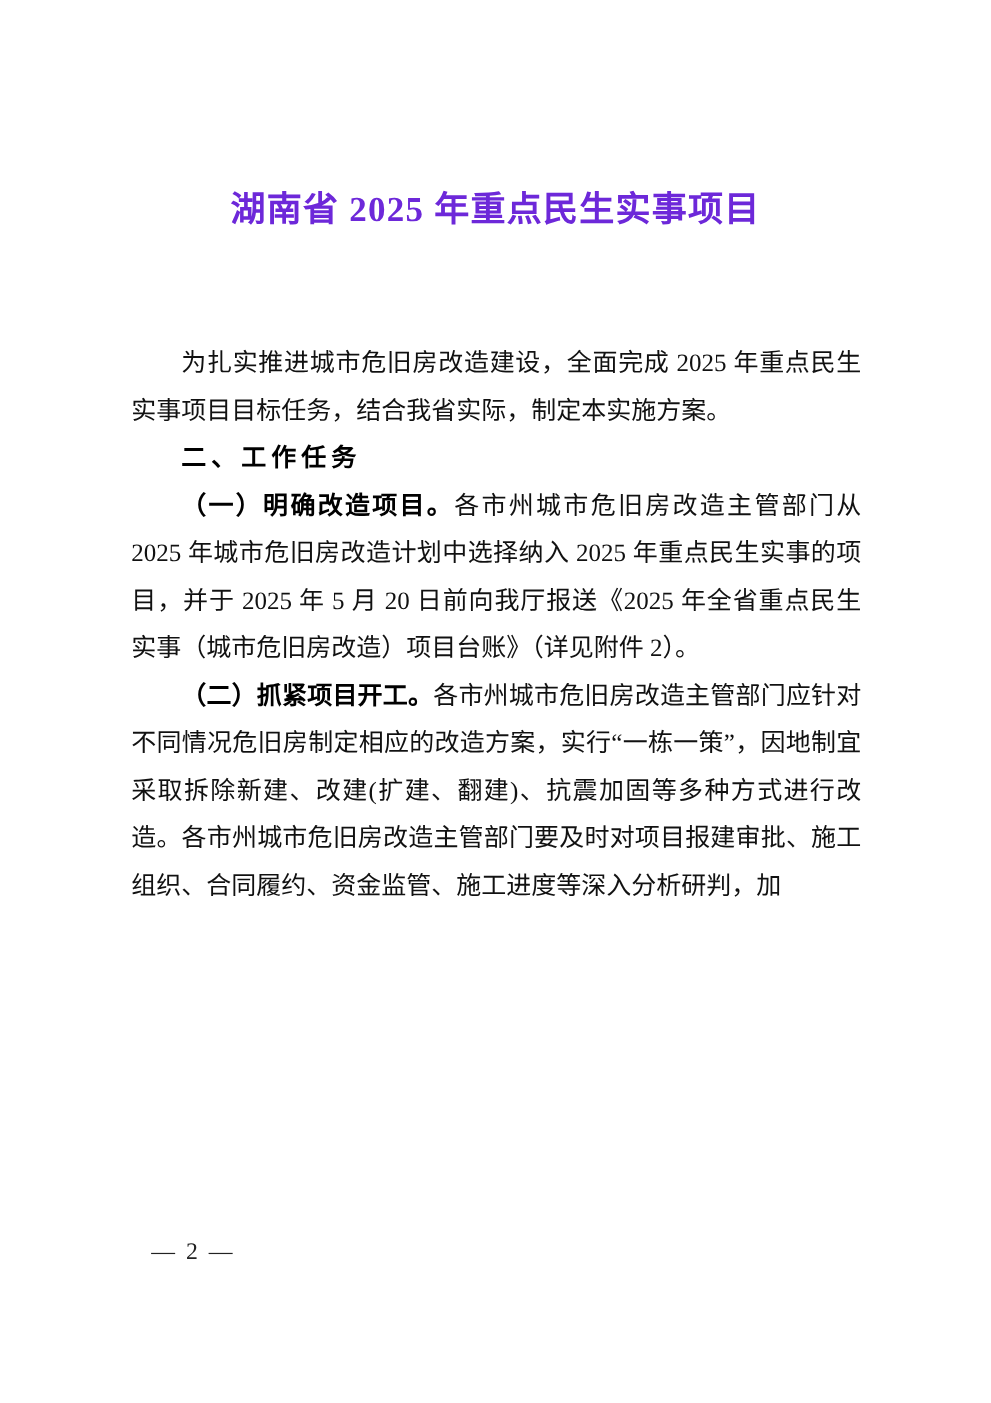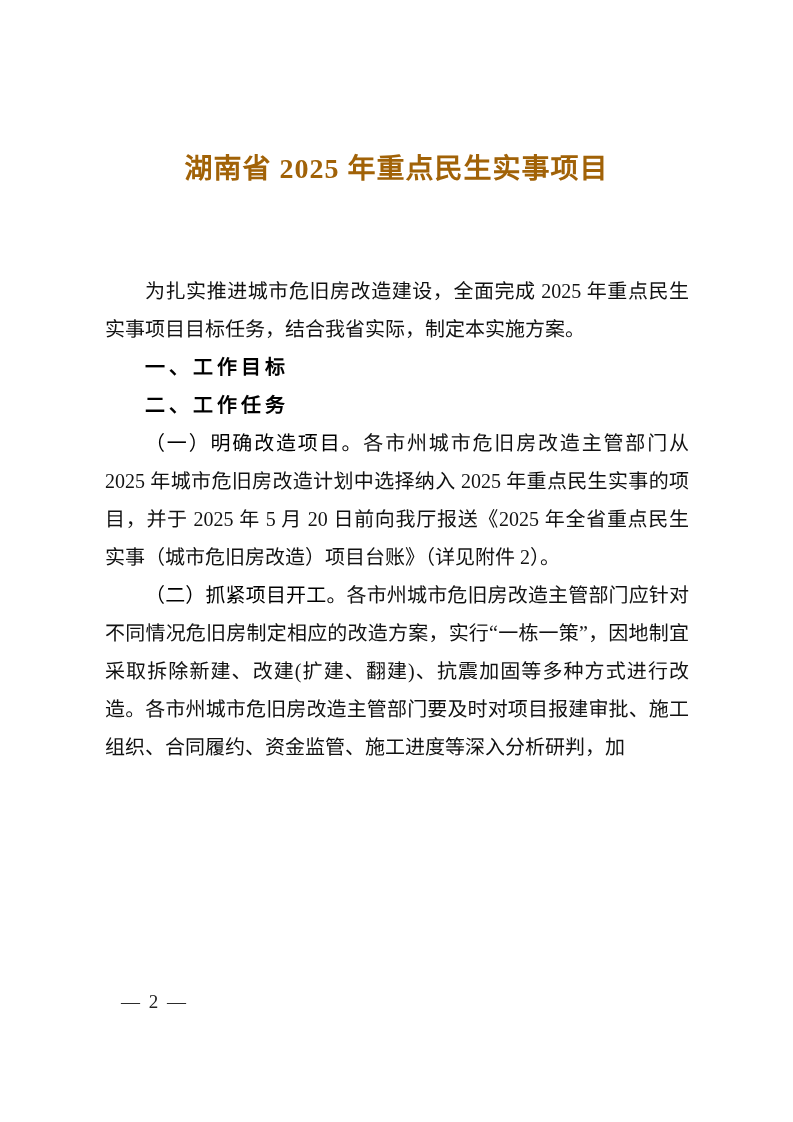--- a/index.html
+++ b/index.html
@@ -17,21 +17,21 @@
   .doc-title {
     position: absolute;
     top: 146px;
     left: 0;
     width: 100%;
     text-align: center;
     font-weight: bold;
     font-size: 28px;
     line-height: 46px;
     letter-spacing: 1px;
-    color: #a16207;
+    color: #6d28d9;
   }
   .body-text {
     position: absolute;
     top: 272px;
     left: 105px;
     width: 584px;
     font-size: 20px;
     line-height: 38px;
     text-align: justify;
     color: #111111;
@@ -40,21 +40,21 @@
     margin: 0;
     text-indent: 2em;
   }
   .heading {
     font-family: "Liberation Sans", "DejaVu Sans", sans-serif;
     font-weight: bold;
     letter-spacing: 4px;
     color: #000000;
   }
   .lead {
-    font-weight: normal;
+    font-weight: bold;
     color: #000000;
   }
   .page-number {
     position: absolute;
     left: 121px;
     top: 991px;
     font-size: 19px;
     letter-spacing: 2px;
     color: #222222;
   }
@@ -65,21 +65,20 @@
 <div class="page">
 
   <header class="doc-title">
     <div>湖南省 2025 年重点民生实事项目</div>
   </header>
 
   <main class="body-text">
 
     <p class="para">为扎实推进城市危旧房改造建设，全面完成 2025 年重点民生实事项目目标任务，结合我省实际，制定本实施方案。</p>
 
-    <p class="para heading">一、工作目标</p>
 
 
     <p class="para heading">二、工作任务</p>
 
     <p class="para"><span class="lead">（一）明确改造项目。</span><span>各市州城市危旧房改造主管部门从 2025 年城市危旧房改造计划中选择纳入 2025 年重点民生实事的项目，并于 2025 年 5 月 20 日前向我厅报送《2025 年全省重点民生实事（城市危旧房改造）项目台账》（详见附件 2）。</span></p>
 
     <p class="para"><span class="lead">（二）抓紧项目开工。</span><span>各市州城市危旧房改造主管部门应针对不同情况危旧房制定相应的改造方案，实行“一栋一策”，因地制宜采取拆除新建、改建(扩建、翻建)、抗震加固等多种方式进行改造。各市州城市危旧房改造主管部门要及时对项目报建审批、施工组织、合同履约、资金监管、施工进度等深入分析研判，加</span></p>
 
   </main>
 

